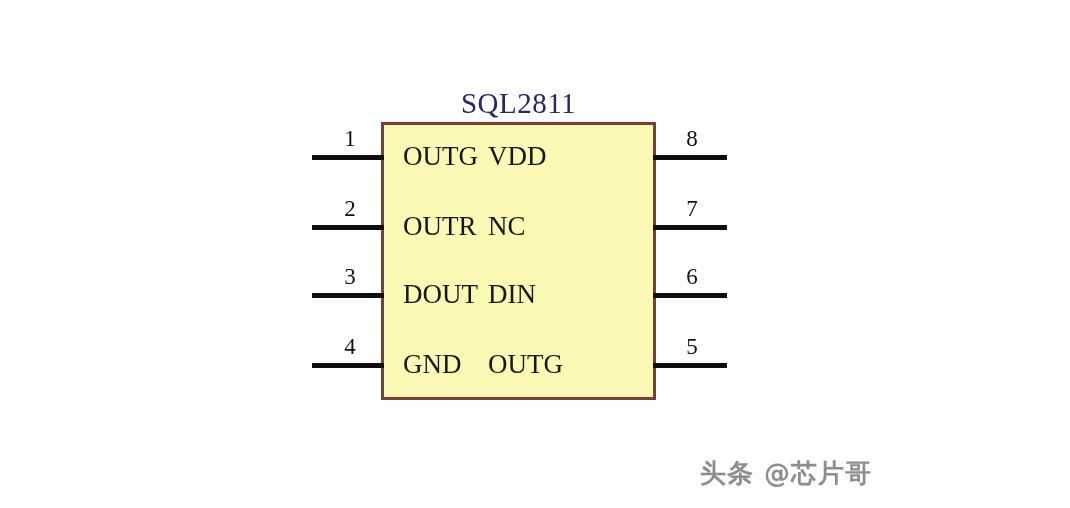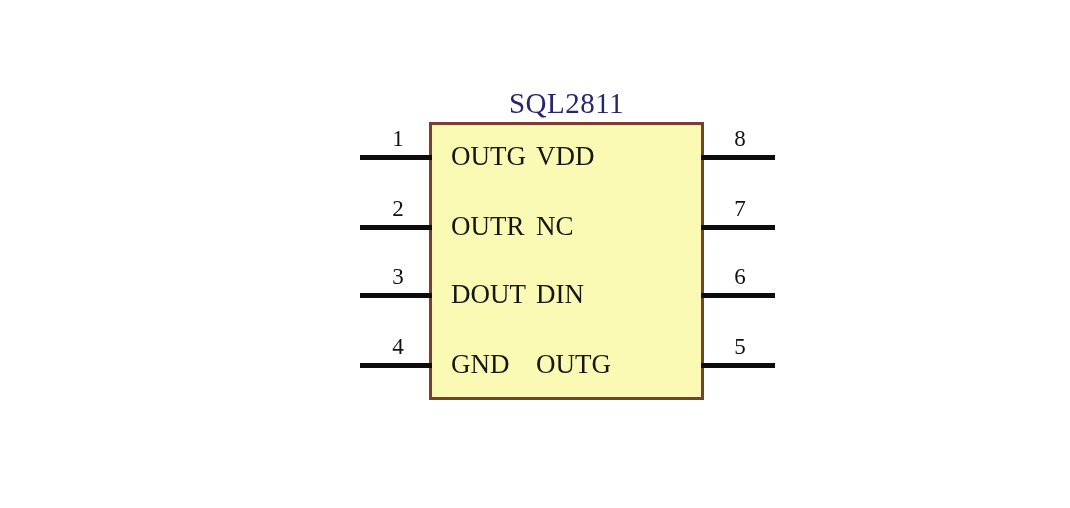--- a/index.html
+++ b/index.html
@@ -10,21 +10,20 @@
   }
   body {
     font-family: "Liberation Serif", "DejaVu Serif", serif;
   }
   #canvas {
     position: relative;
     width: 896px;
     height: 508px;
     background: #ffffff;
     overflow: hidden;
-    margin-left: 48px;
   }
 
   
   #chip-title {
     position: absolute;
     left: 381px;
     top: 86px;
     width: 275px;
     text-align: center;
     font-size: 29px;
@@ -140,14 +139,15 @@
 
   <div class="pin-row" style="top:365px;">
     <div class="lead left"></div>
     <div class="pin-num left">4</div>
     <div class="pin-label left">GND</div>
     <div class="lead right"></div>
     <div class="pin-num right">5</div>
     <div class="pin-label right">OUTG</div>
   </div>
 
+  <div id="watermark">头条 @芯片哥</div>
 
 </div>
 
 </body></html>

